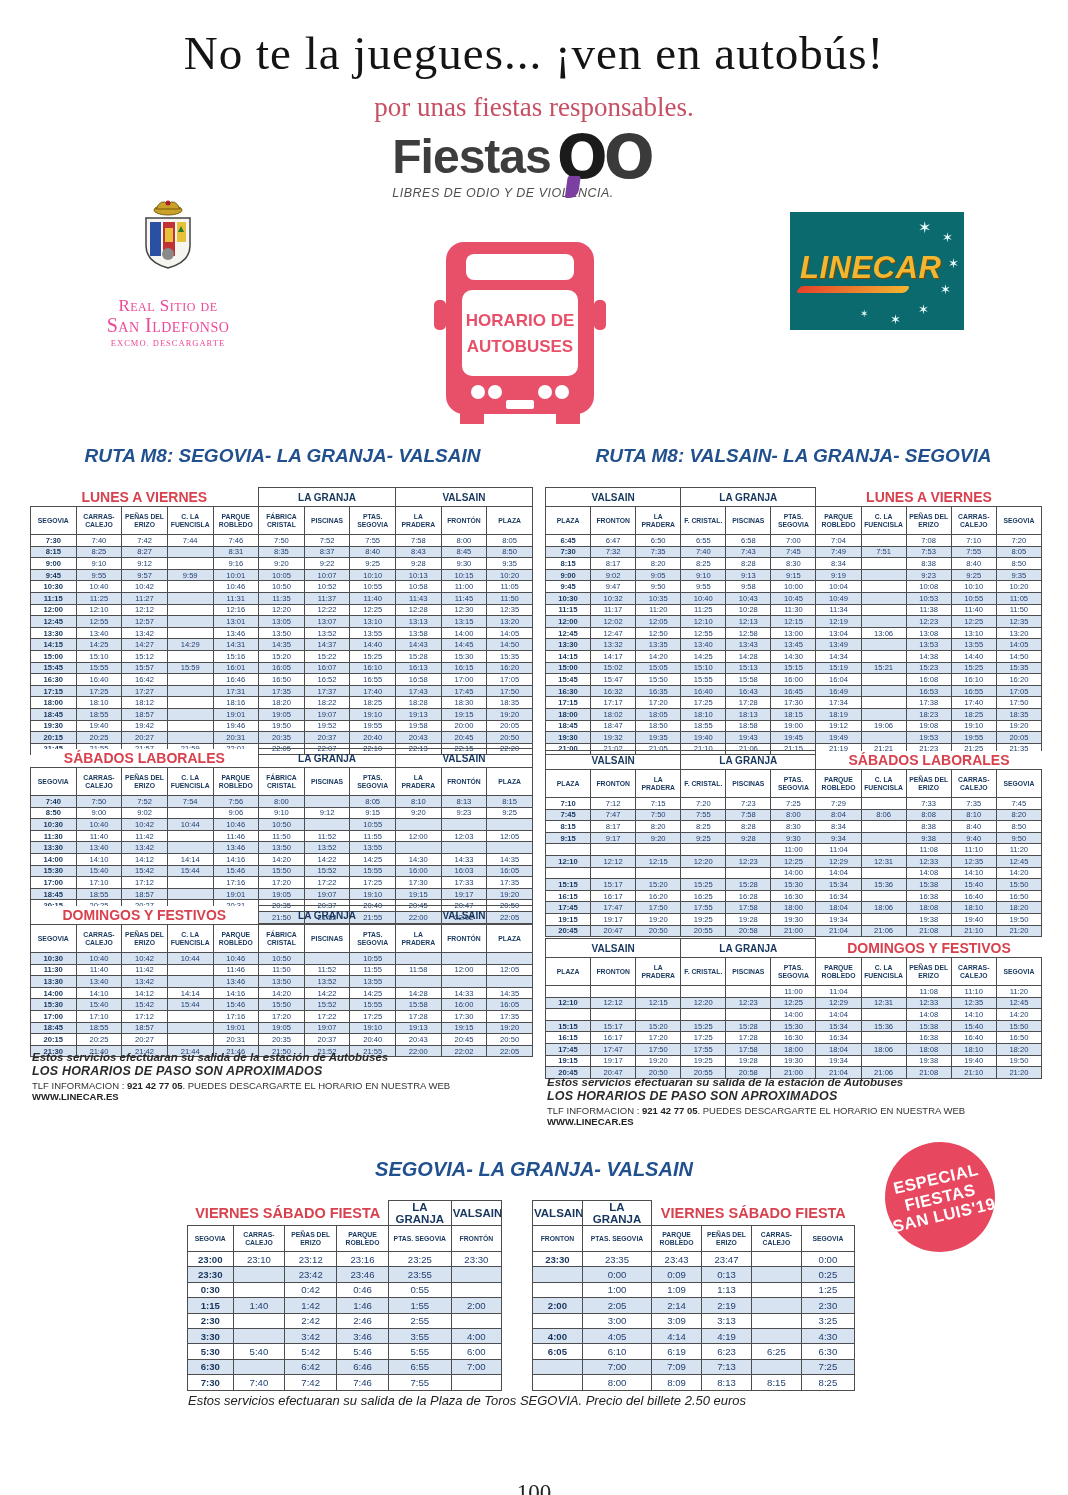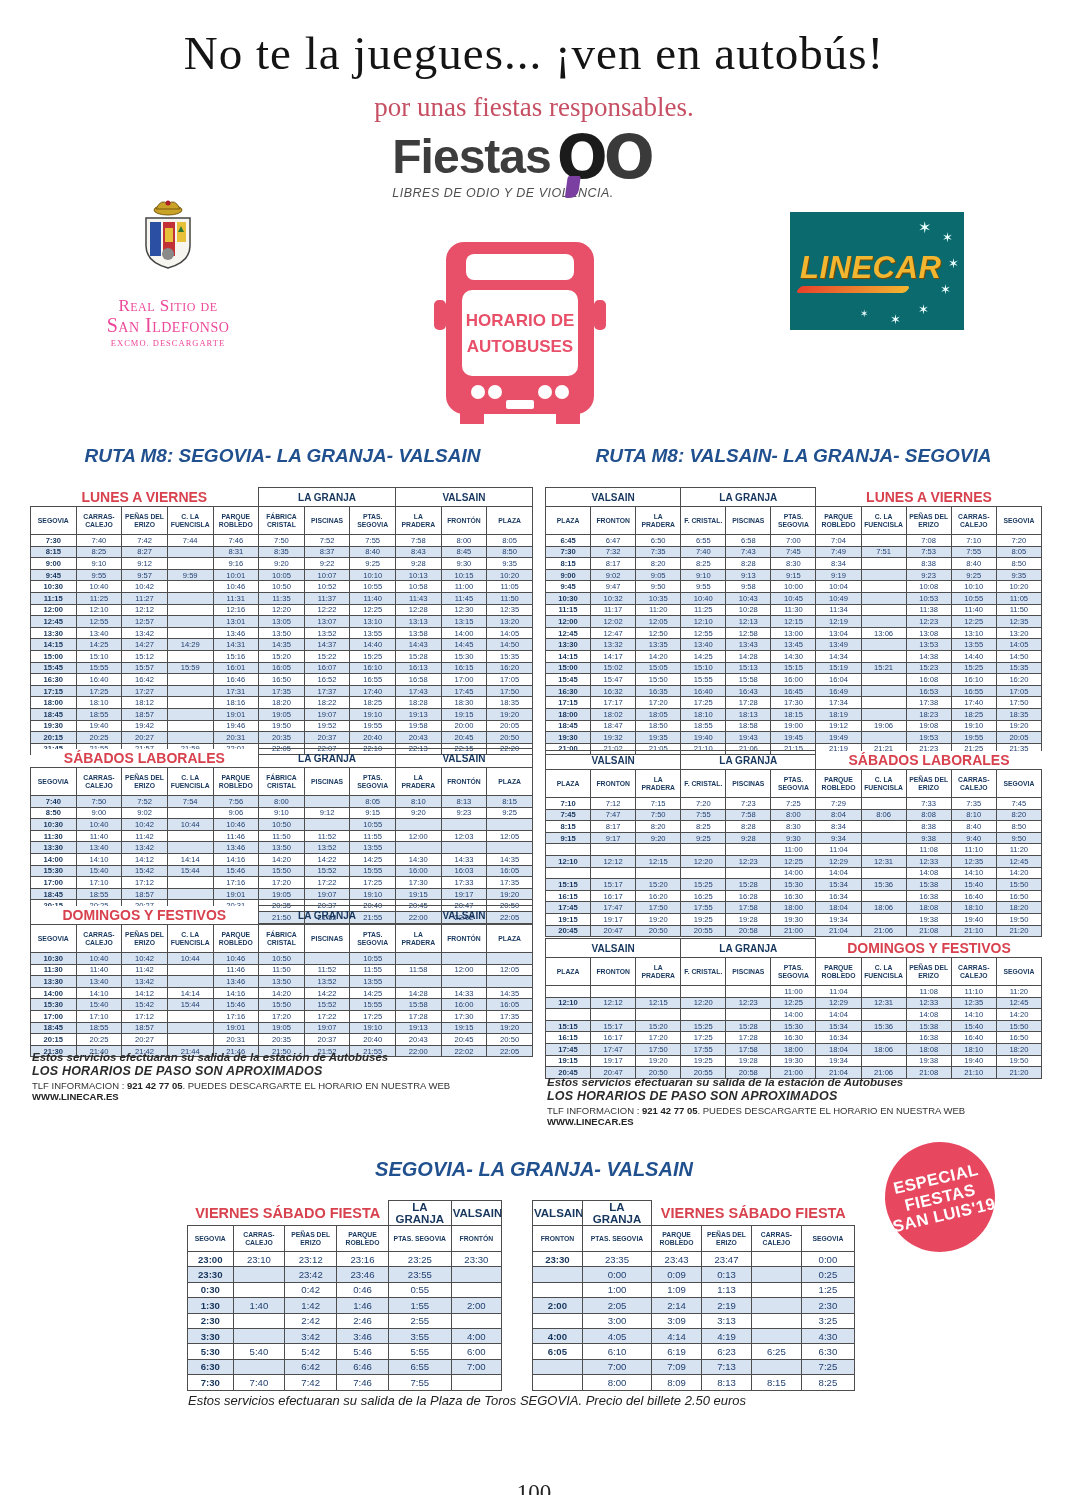--- a/index.html
+++ b/index.html
@@ -1379,21 +1379,21 @@
           </tr>
           <tr>
             <td class="first">0:30</td>
             <td></td>
             <td>0:42</td>
             <td>0:46</td>
             <td>0:55</td>
             <td></td>
           </tr>
           <tr class="shade">
-            <td class="first">1:30</td>
+            <td class="first">1:15</td>
             <td>1:40</td>
             <td>1:42</td>
             <td>1:46</td>
             <td>1:55</td>
             <td>2:00</td>
           </tr>
           <tr>
             <td class="first">2:30</td>
             <td></td>
             <td>2:42</td>

